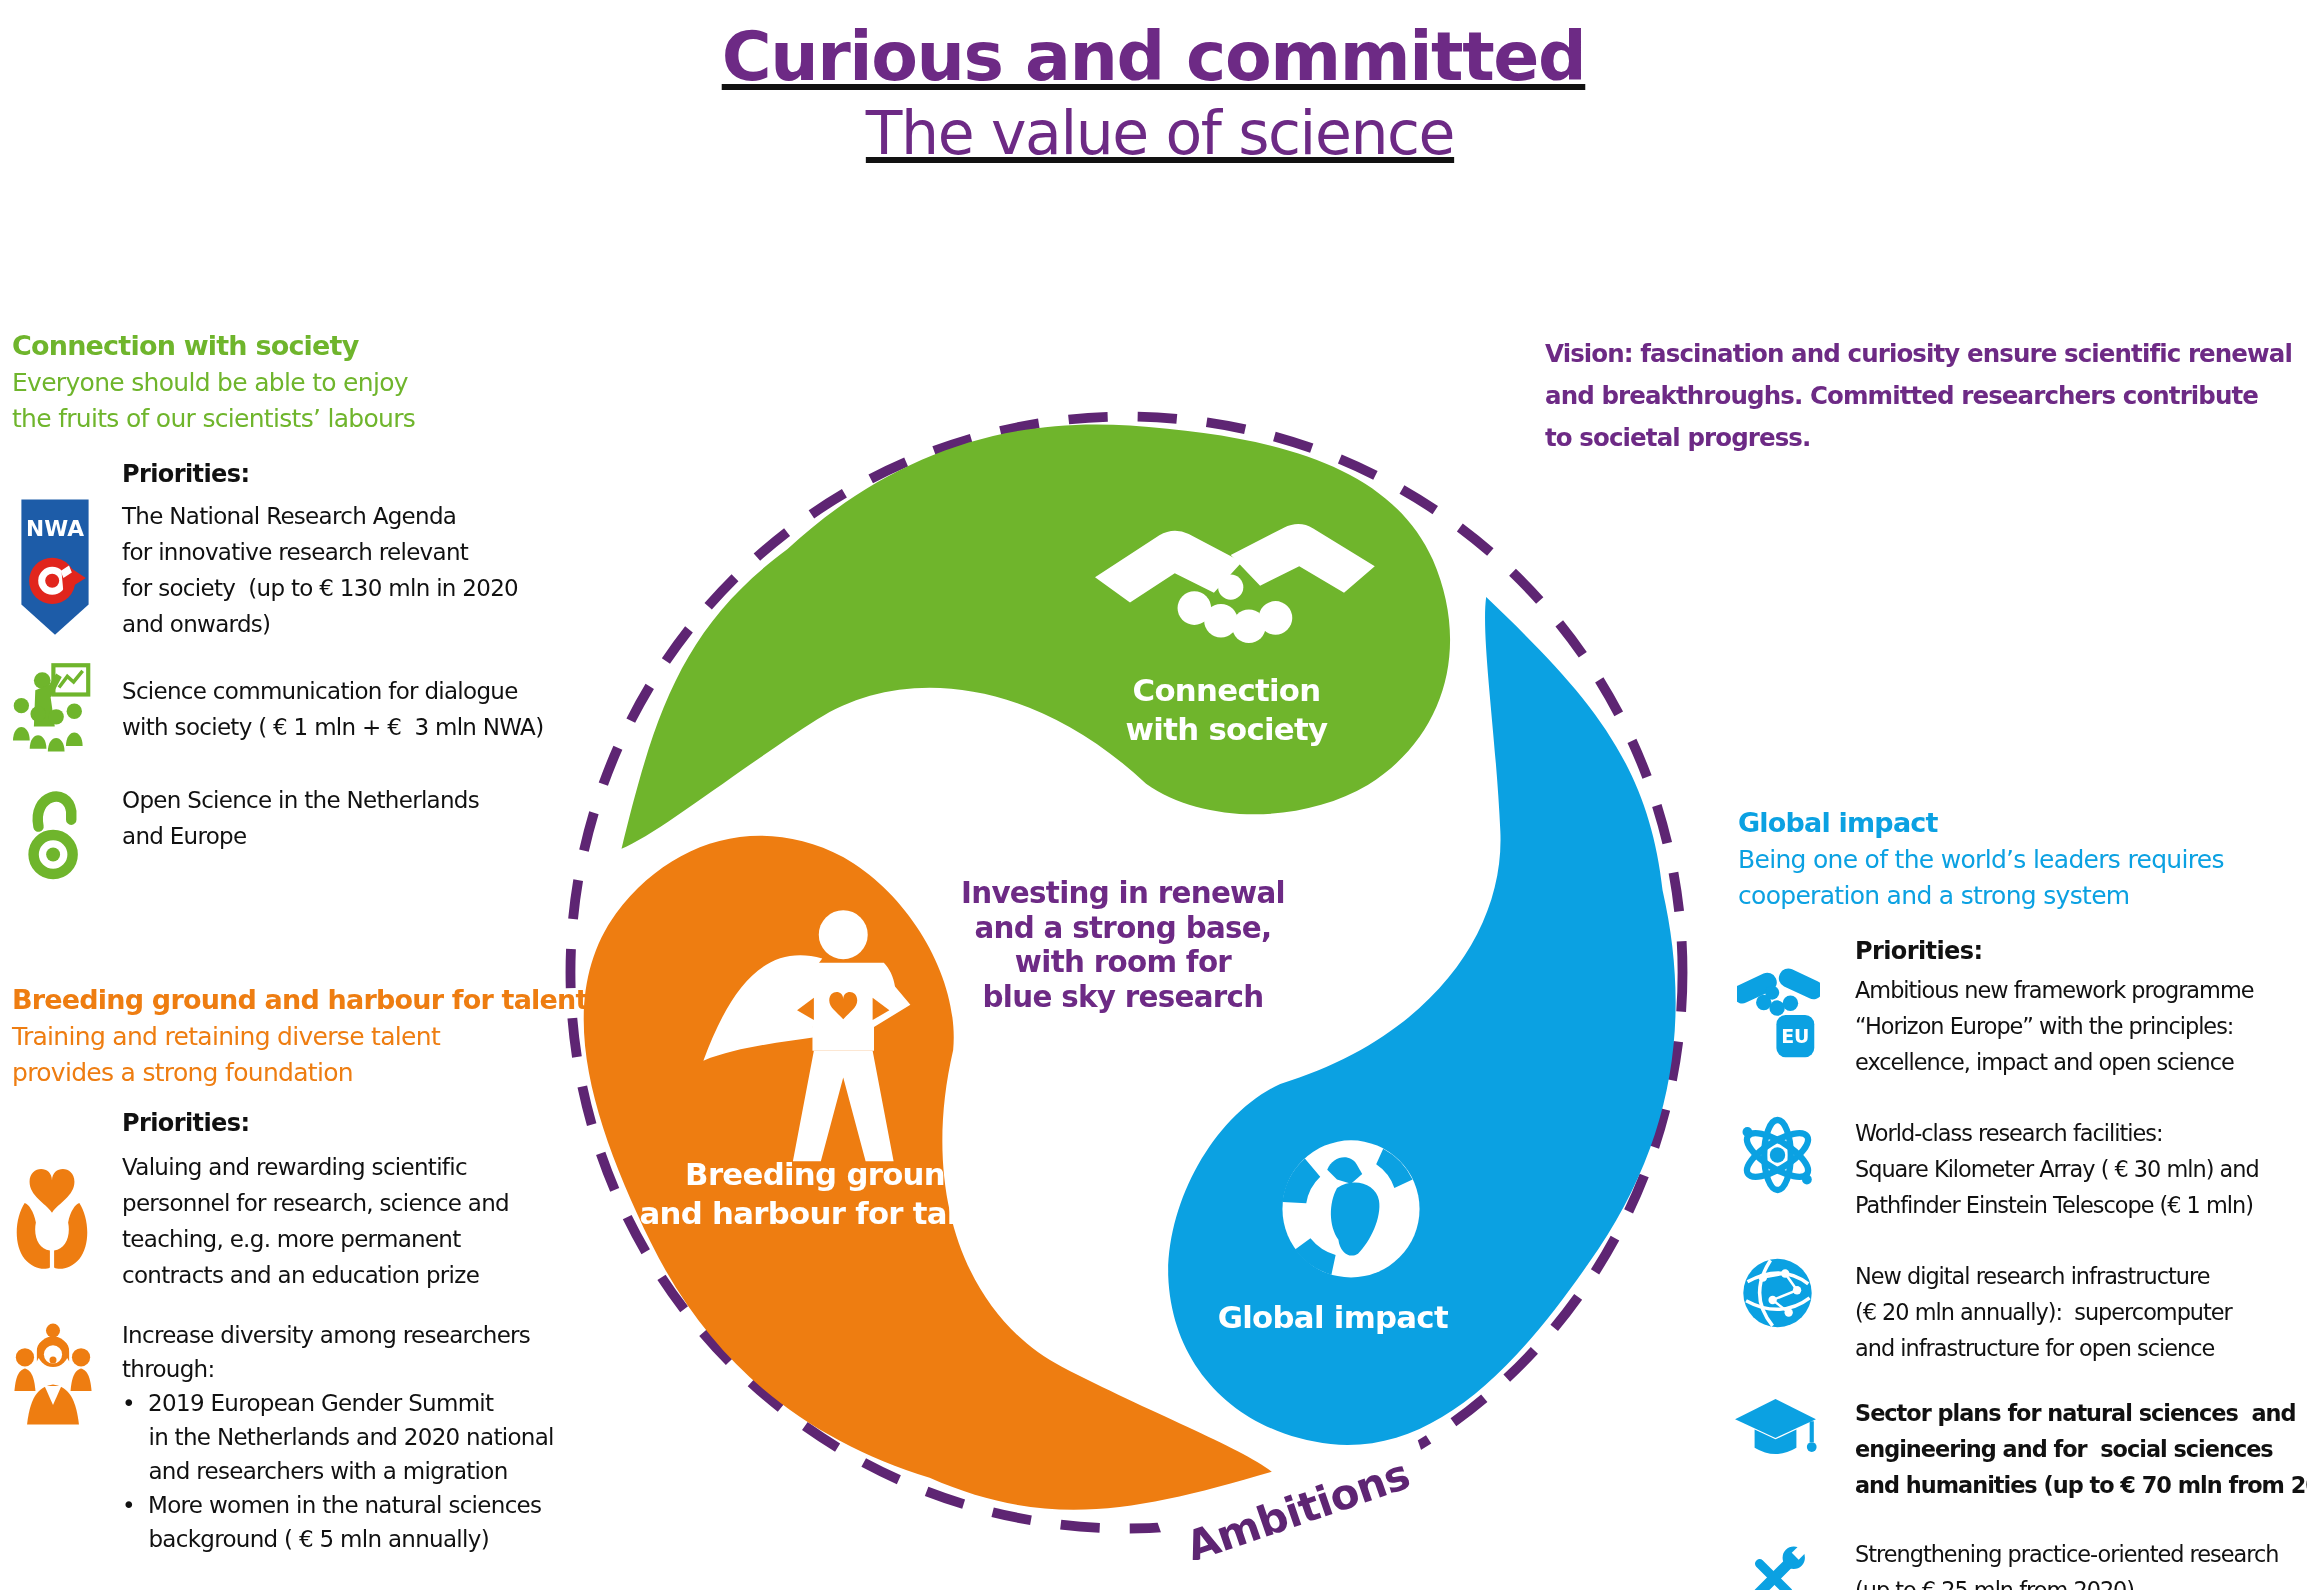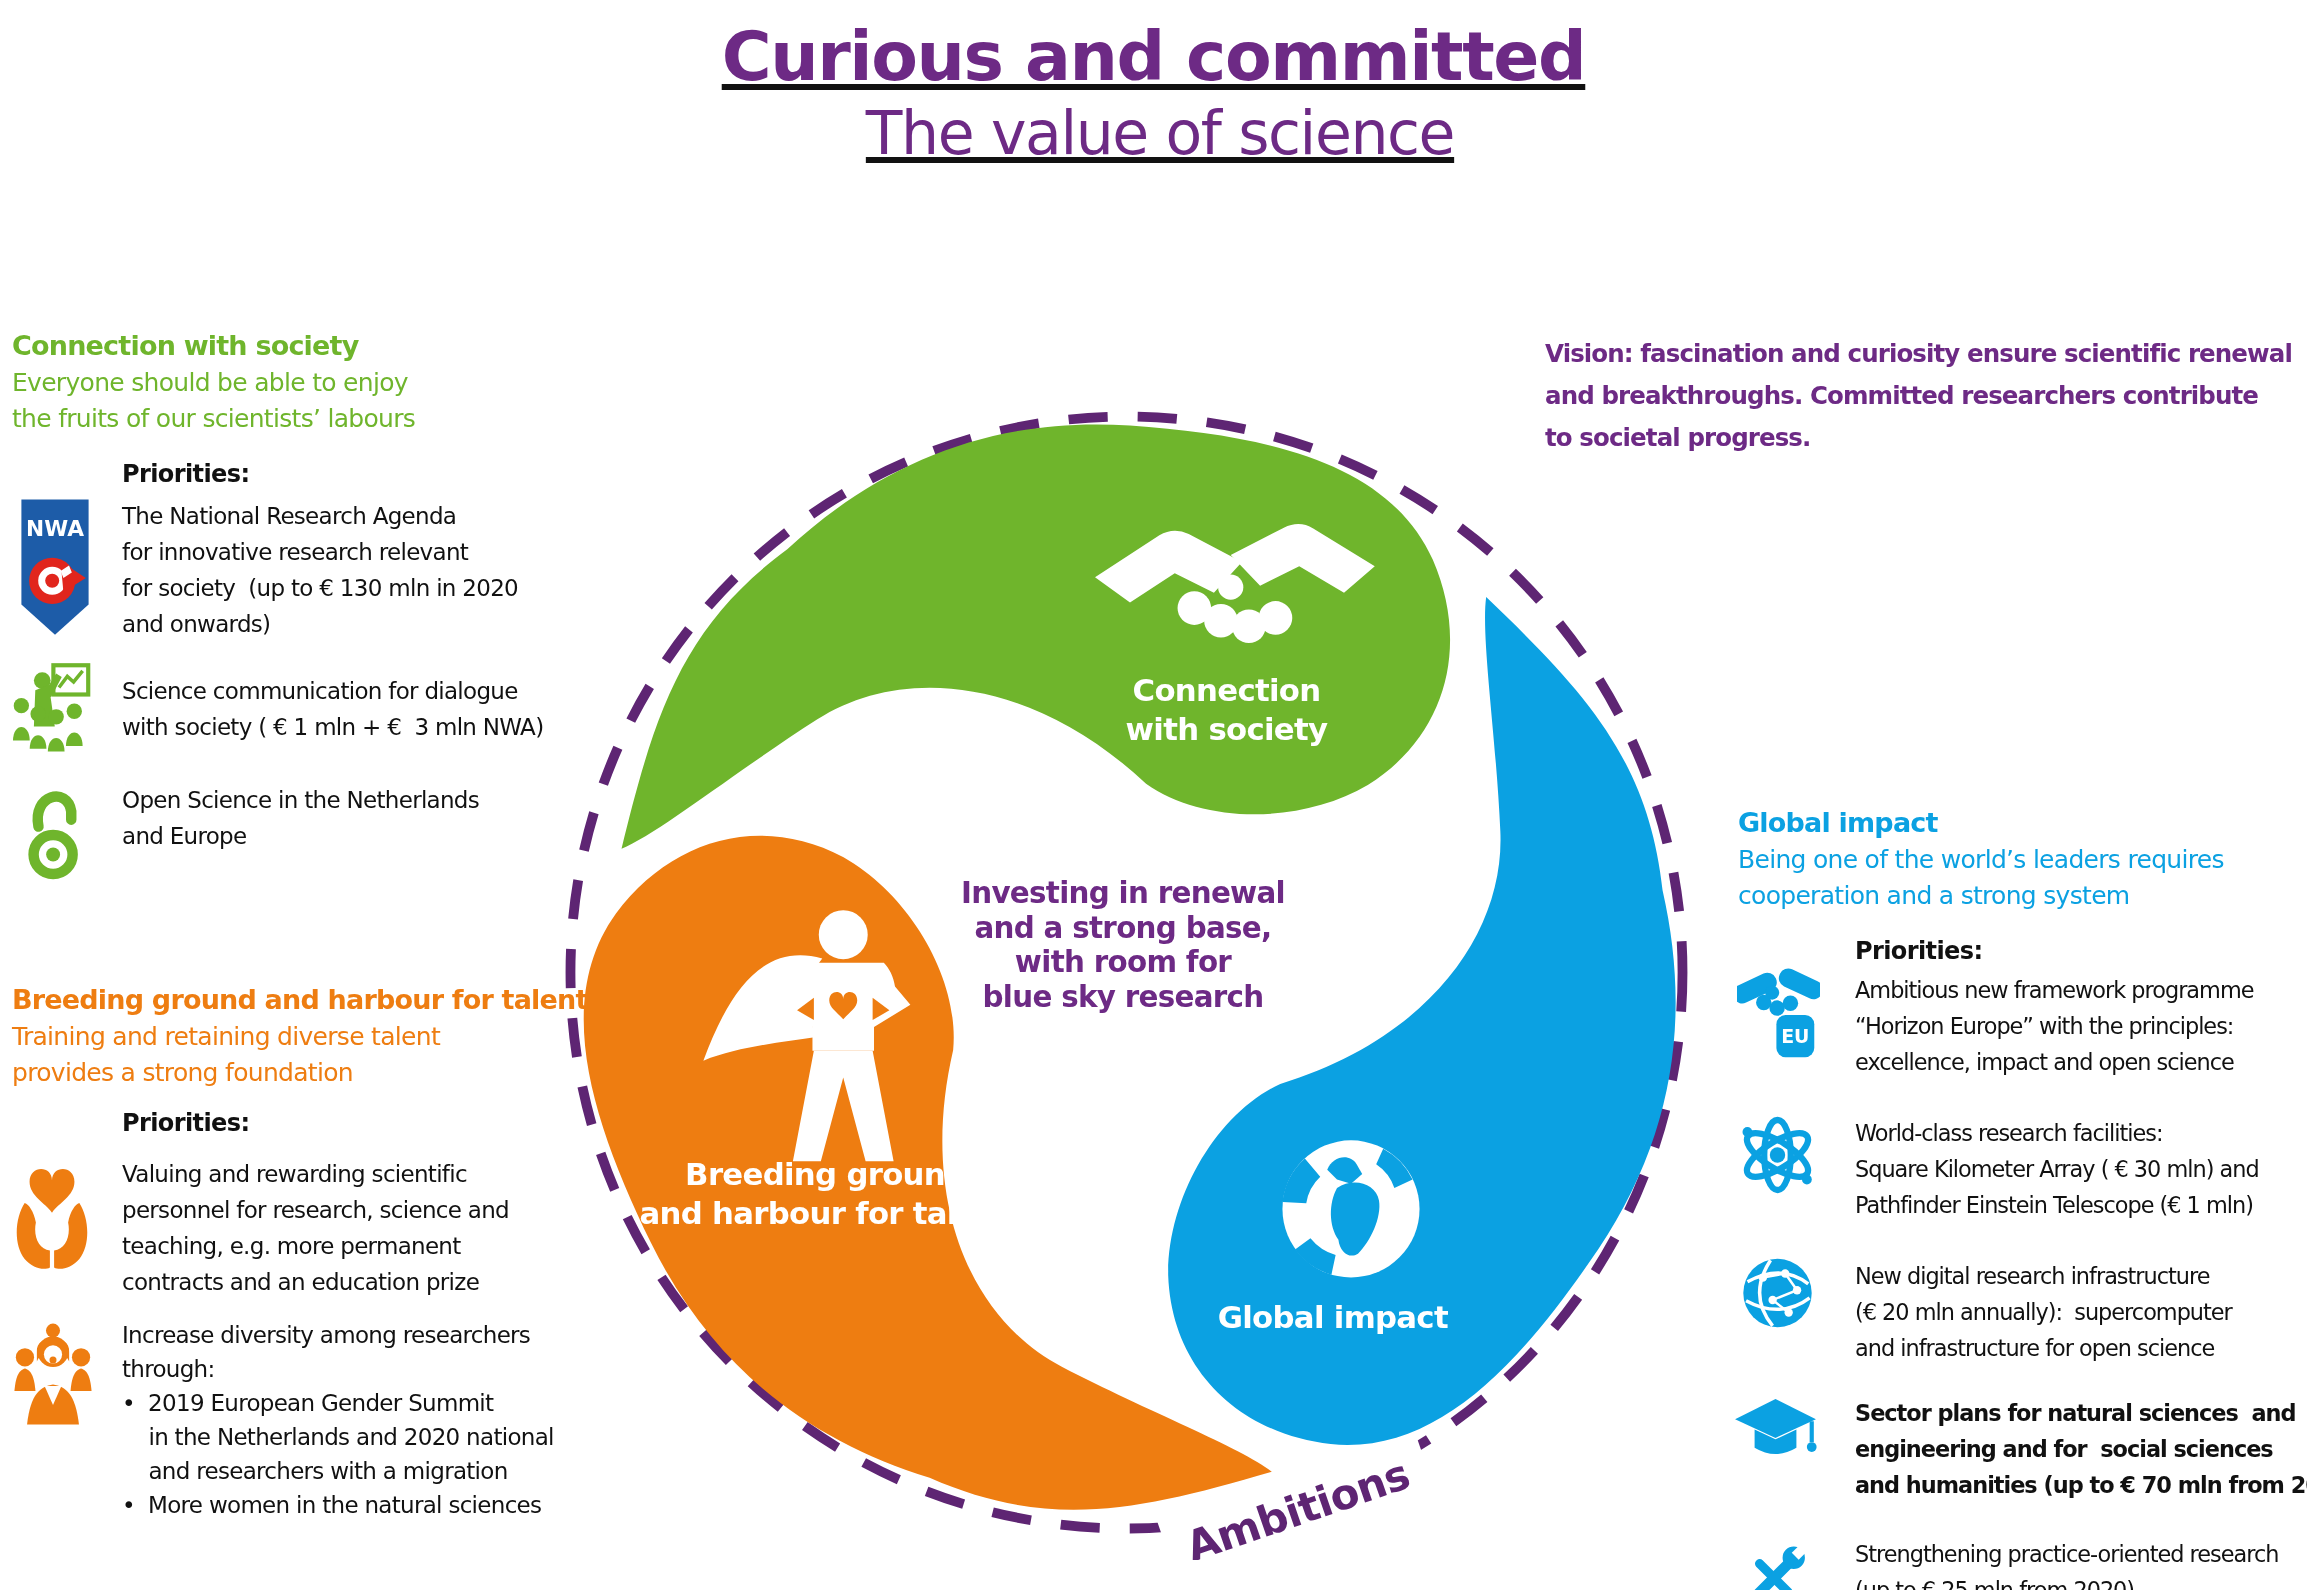--- a/index.html
+++ b/index.html
@@ -106,21 +106,21 @@
   <div class="h-sub orange">provides a strong foundation</div>
 </div>
 
 <div class="abs plabel" style="left:122px;top:1109px;">Priorities:</div>
 
 <svg class="abs" style="left:14px;top:1144px;" width="76" height="129" viewBox="0 0 108 184">
   <path class="fo" d="M54 52 C54 30 86 30 86 54 C86 74 64 84 54 98 C44 84 22 74 22 54 C22 30 54 30 54 52 Z"></path>
   <path class="fo" d="M15 84 C2 104 -2 142 15 164 C26 177 43 181 51 176 L51 152 C35 150 27 132 31 112 C28 96 21 86 15 84 Z"></path>
   <path class="fo" d="M93 84 C106 104 110 142 93 164 C82 177 65 181 57 176 L57 152 C73 150 81 132 77 112 C80 96 87 86 93 84 Z"></path>
 </svg>
-<div class="abs" style="left:122px;top:1149px;margin-top:7px;">
+<div class="abs" style="left:122px;top:1149px;">
   <div class="line">Valuing and rewarding scientific</div>
   <div class="line">personnel for research, science and</div>
   <div class="line">teaching, e.g. more permanent</div>
   <div class="line">contracts and an education prize</div>
 </div>
 
 <svg class="abs" style="left:12.6px;top:1318px;" width="80" height="108" viewBox="0 0 114 154">
   <circle class="fo" cx="17" cy="56" r="13"></circle>
     <path class="fo" d="M2 104 C4 80 10 74 17 72 C24 74 30 80 32 104 Z"></path>
   <circle class="fo" cx="97" cy="56" r="13"></circle>
@@ -133,20 +133,21 @@
   <path class="fo" d="M20 152 C25 108 39 98 57 95 C75 98 89 108 94 152 Z"></path>
   <path fill="#fff" d="M45 97 L57 124 L69 97 Z"></path>
 </svg>
 <div class="abs" style="left:122px;top:1318px;">
   <div class="line" style="line-height:34px">Increase diversity among researchers</div>
   <div class="line" style="line-height:34px">through:</div>
   <div class="line" style="line-height:34px">•  2019 European Gender Summit</div>
   <div class="line" style="line-height:34px">    in the Netherlands and 2020 national</div>
   <div class="line" style="line-height:34px">    and researchers with a migration</div>
   <div class="line" style="line-height:34px">•  More women in the natural sciences</div>
+  <div class="line" style="line-height:34px">    background ( € 5 mln annually)</div>
 </div>
 
 <div class="abs rcol" style="left:1738px;top:804px;">
   <div class="h-section blue">Global impact</div>
   <div class="h-sub blue">Being one of the world’s leaders requires</div>
   <div class="h-sub blue">cooperation and a strong system</div>
 </div>
 
 <div class="abs plabel" style="left:1855px;top:937px;">Priorities:</div>
 

